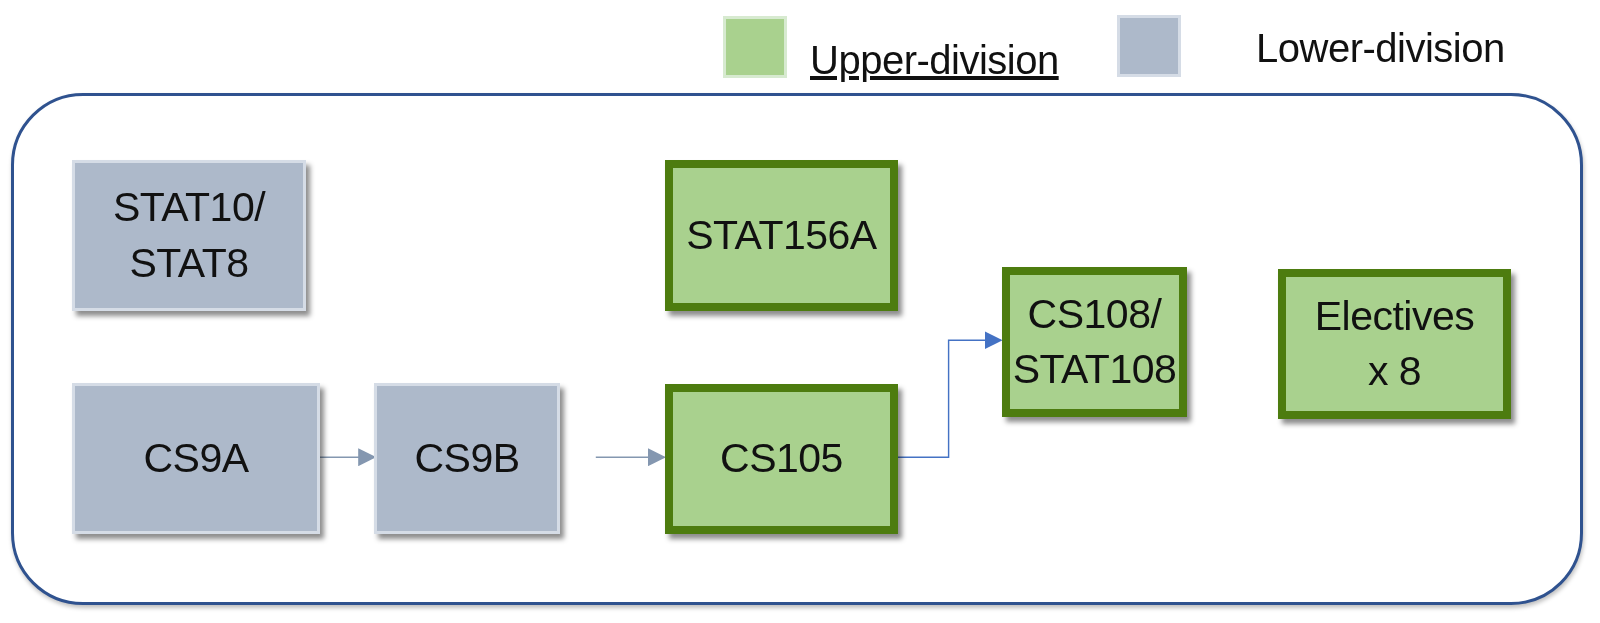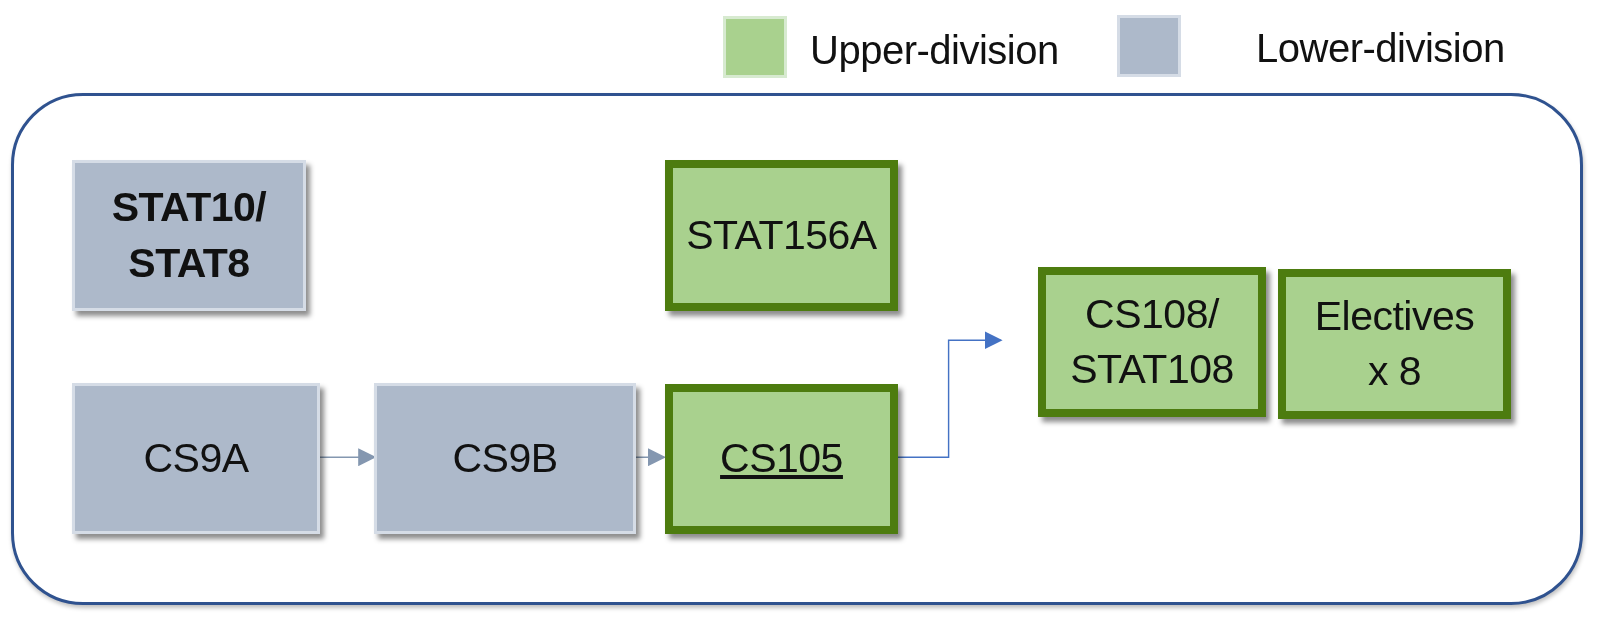--- a/index.html
+++ b/index.html
@@ -16,21 +16,21 @@
     .node.lower { background: #adb9ca; border: 3px solid #d5dce6; }
     .node.upper { background: #a9d18e; border: 8px solid #4d7c0f; text-align: center; }
     .node span { white-space: pre-line; }
     svg.edges { position: absolute; left: 0; top: 0; pointer-events: none; }
   </style>
 </head>
 <body>
 
 <div>
   <div class="legend-swatch" style="left:723px; top:16px; background:#a9d18e; border:3px solid #d7ead0;"></div>
-  <div class="legend-label" style="left:810px; top:30px;">Upper-division</div>
+  <div class="legend-label" style="left:810px; top:40px;text-decoration:underline;">Upper-division</div>
   <div class="legend-swatch" style="left:1117px; top:15px; background:#adb9ca; border:3px solid #d5dce6;"></div>
   <div class="legend-label" style="left:1256px; top:28px;">Lower-division</div>
 </div>
 
 <div class="frame"></div>
 
 <svg class="edges" width="1600" height="623">
   <defs>
     <marker id="arrow-gray" markerWidth="10" markerHeight="10" refX="9" refY="5" orient="auto" markerUnits="userSpaceOnUse">
       <path d="M0,0 L10,5 L0,10 z" fill="#8497b0"></path>
@@ -39,36 +39,36 @@
       <path d="M0,0 L10,5 L0,10 z" fill="#4472c4"></path>
     </marker>
   </defs>
   <g transform="scale(1.8)">
     <path d="M170,254 L208,254" stroke="#8497b0" stroke-width="0.8" fill="none" marker-end="url(#arrow-gray)"></path>
     <path d="M331,254 L369,254" stroke="#8497b0" stroke-width="0.8" fill="none" marker-end="url(#arrow-gray)"></path>
     <path d="M498,254 L527,254 L527,189 L556,189" stroke="#4472c4" stroke-width="0.8" fill="none" marker-end="url(#arrow-blue)"></path>
   </g>
 </svg>
 
-<div class="node lower" style="left:72px; top:160px; width:234px; height:151px;font-weight:bold;">
+<div class="node lower" style="left:72px; top:160px; width:234px; height:151px;">
   <span>STAT10/
 STAT8</span>
 </div>
 <div class="node upper" style="left:665px; top:160px; width:233px; height:151px;">
   <span>STAT156A</span>
 </div>
 <div class="node lower" style="left:72px; top:383px; width:248px; height:151px;">
   <span>CS9A</span>
 </div>
-<div class="node lower" style="left:374px; top:383px; width:262px; height:151px;">
+<div class="node lower" style="left:374px; top:383px; width:186px; height:151px;">
   <span>CS9B</span>
 </div>
-<div class="node upper" style="left:665px; top:384px; width:233px; height:150px;text-decoration:underline;">
+<div class="node upper" style="left:665px; top:384px; width:233px; height:150px;">
   <span>CS105</span>
 </div>
-<div class="node upper" style="left:1002px; top:267px; width:228px; height:150px;margin-left:36px;">
+<div class="node upper" style="left:1002px; top:267px; width:185px; height:150px;">
   <span>CS108/
 STAT108</span>
 </div>
 <div class="node upper" style="left:1278px; top:269px; width:233px; height:150px;">
   <span>Electives
 x 8</span>
 </div>
 
 </body></html>

